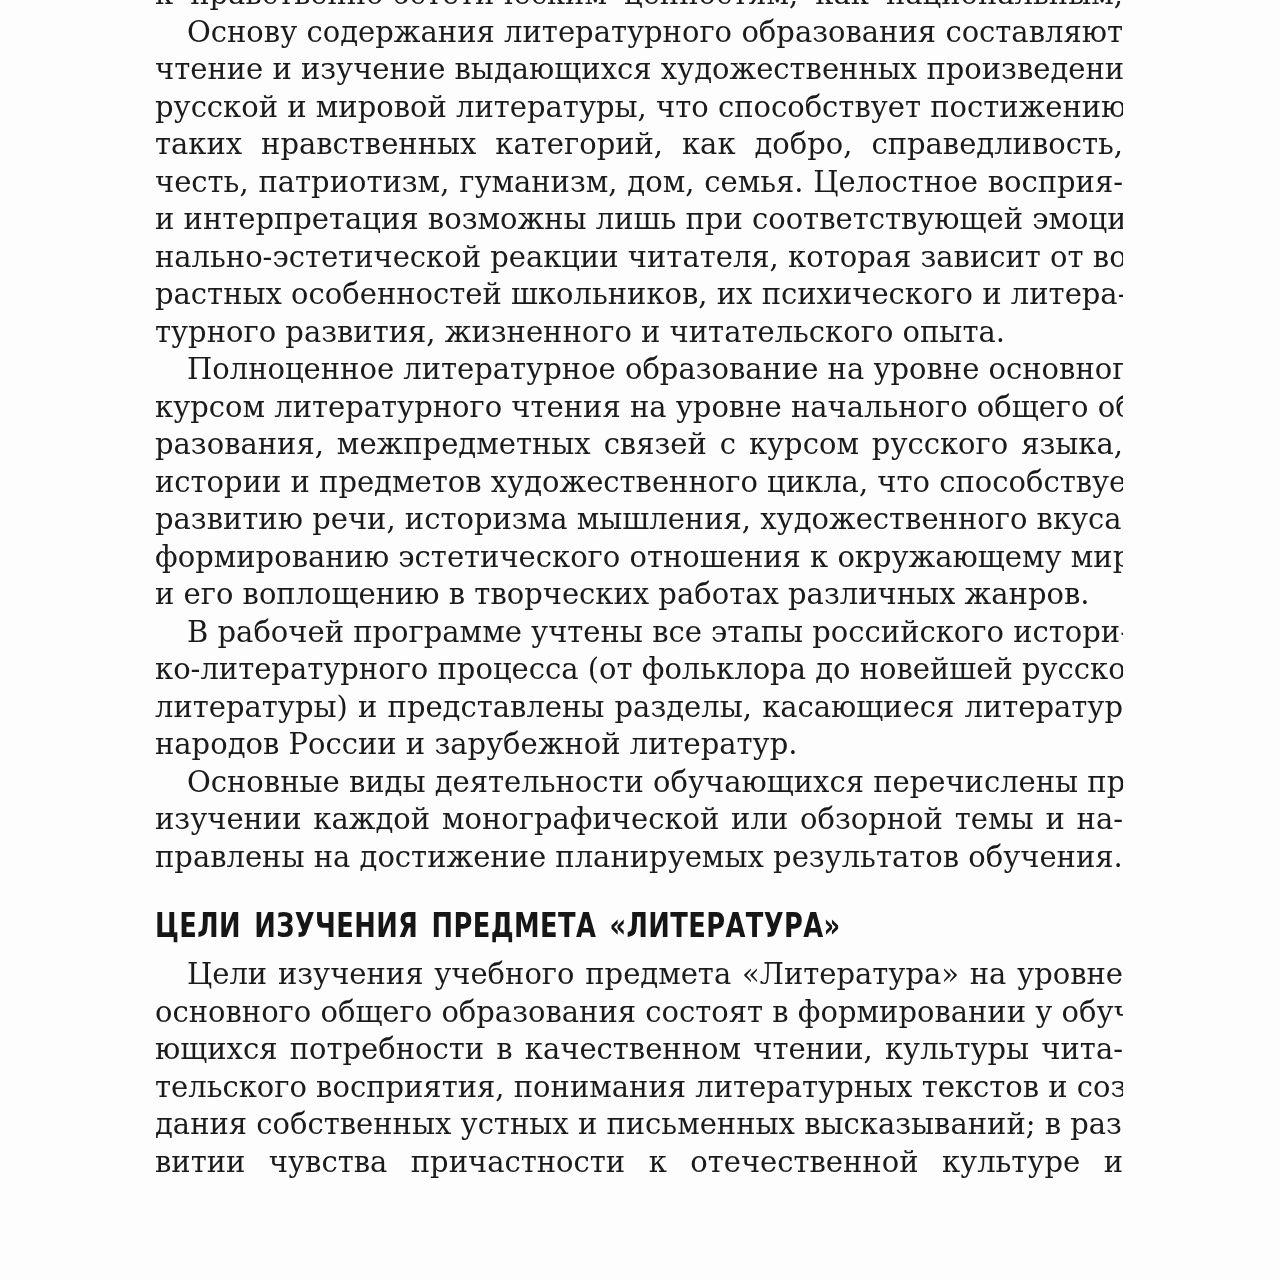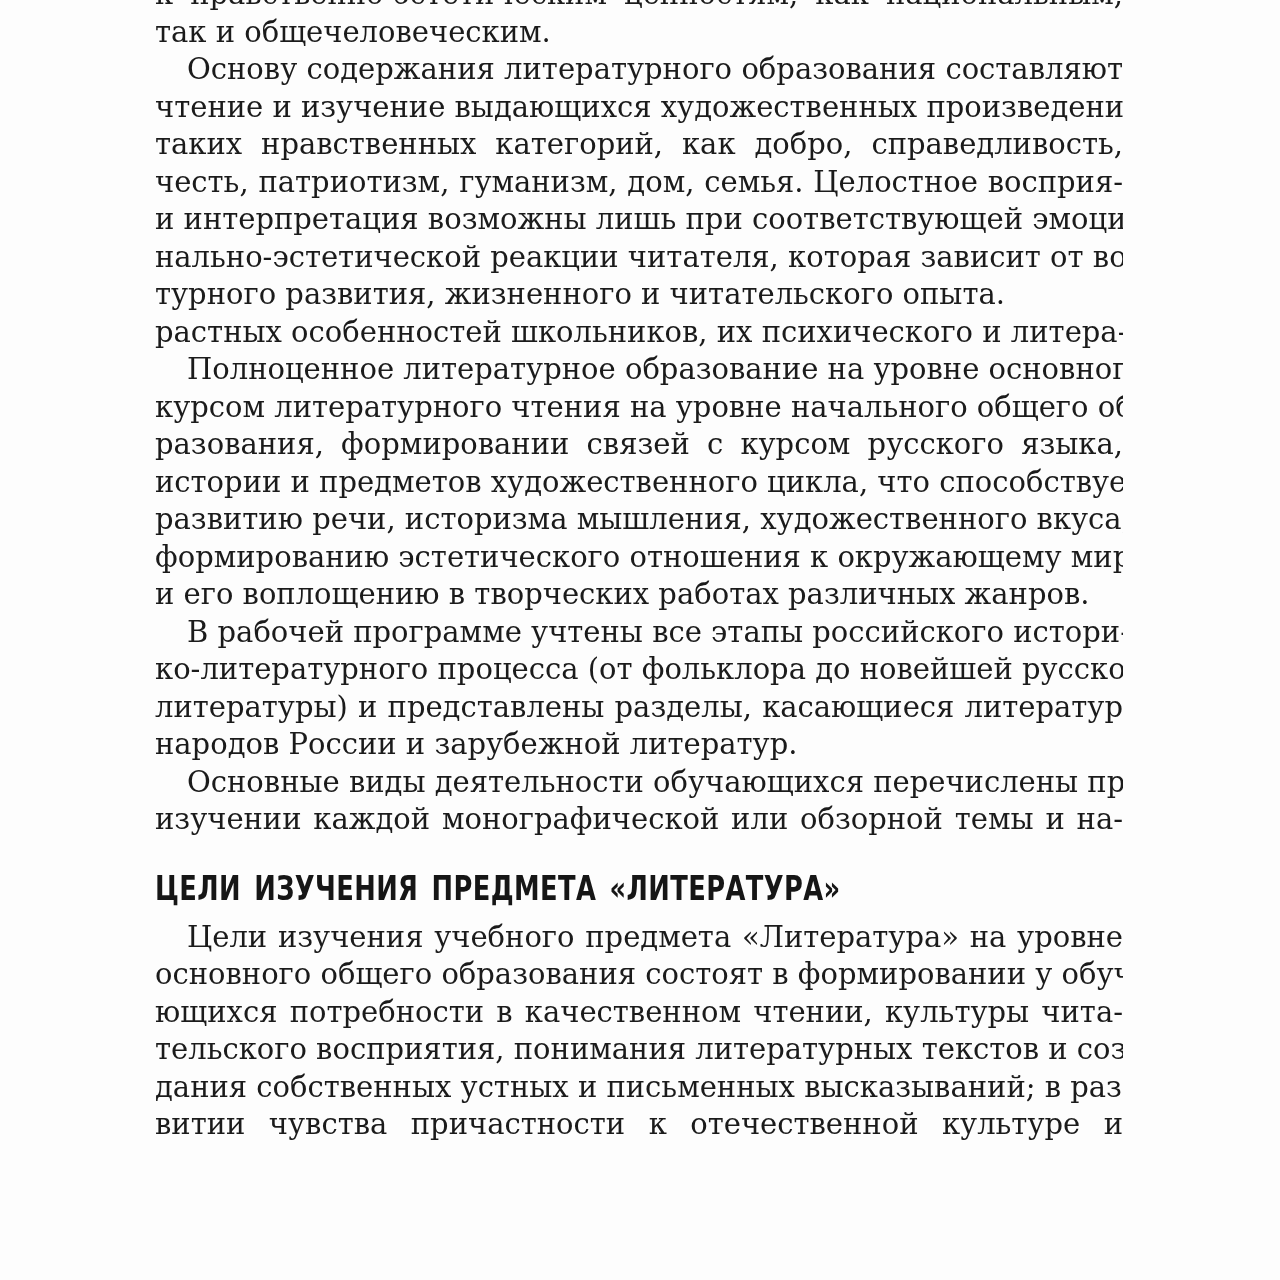--- a/index.html
+++ b/index.html
@@ -49,50 +49,51 @@
     word-spacing: 5px;
     color: #161616;
   }
 </style>
 </head>
 <body style="background: rgb(253, 253, 253);">
 
 <div class="page" id="doc" style="color: rgb(27, 27, 27);">
     <div class="para">
       <div class="line">к нравственно-эстетическим ценностям, как национальным,</div>
-      <div class="line lastline">так и общечеловеческим.</div>
     </div>
     <div class="para">
       <div class="line indent">Основу содержания литературного образования составляют</div>
       <div class="line">чтение и изучение выдающихся художественных произведений</div>
+      <div class="line">русской и мировой литературы, что способствует постижению</div>
       <div class="line">таких нравственных категорий, как добро, справедливость,</div>
       <div class="line">честь, патриотизм, гуманизм, дом, семья. Целостное восприя-</div>
       <div class="line">и интерпретация возможны лишь при соответствующей эмоцио-</div>
       <div class="line">нально-эстетической реакции читателя, которая зависит от воз-</div>
+      <div class="line">растных особенностей школьников, их психического и литера-</div>
       <div class="line lastline">турного развития, жизненного и читательского опыта.</div>
-      <div class="line">растных особенностей школьников, их психического и литера-</div>
     </div>
     <div class="para">
       <div class="line indent">Полноценное литературное образование на уровне основного</div>
       <div class="line">курсом литературного чтения на уровне начального общего об-</div>
-      <div class="line">разования, формировании связей с курсом русского языка,</div>
+      <div class="line">разования, межпредметных связей с курсом русского языка,</div>
       <div class="line">истории и предметов художественного цикла, что способствует</div>
       <div class="line">развитию речи, историзма мышления, художественного вкуса,</div>
       <div class="line">формированию эстетического отношения к окружающему миру</div>
       <div class="line lastline">и его воплощению в творческих работах различных жанров.</div>
     </div>
     <div class="para">
       <div class="line indent">В рабочей программе учтены все этапы российского истори-</div>
       <div class="line">ко-литературного процесса (от фольклора до новейшей русской</div>
       <div class="line">литературы) и представлены разделы, касающиеся литератур</div>
       <div class="line lastline">народов России и зарубежной литератур.</div>
     </div>
     <div class="para">
       <div class="line indent">Основные виды деятельности обучающихся перечислены при</div>
       <div class="line">изучении каждой монографической или обзорной темы и на-</div>
+      <div class="line lastline">правлены на достижение планируемых результатов обучения.</div>
     </div>
     <div class="heading">ЦЕЛИ ИЗУЧЕНИЯ ПРЕДМЕТА «ЛИТЕРАТУРА»</div>
     <div class="para">
       <div class="line indent">Цели изучения учебного предмета «Литература» на уровне</div>
       <div class="line">основного общего образования состоят в формировании у обуча-</div>
       <div class="line">ющихся потребности в качественном чтении, культуры чита-</div>
       <div class="line">тельского восприятия, понимания литературных текстов и соз-</div>
       <div class="line">дания собственных устных и письменных высказываний; в раз-</div>
       <div class="line">витии чувства причастности к отечественной культуре и</div>
     </div>

